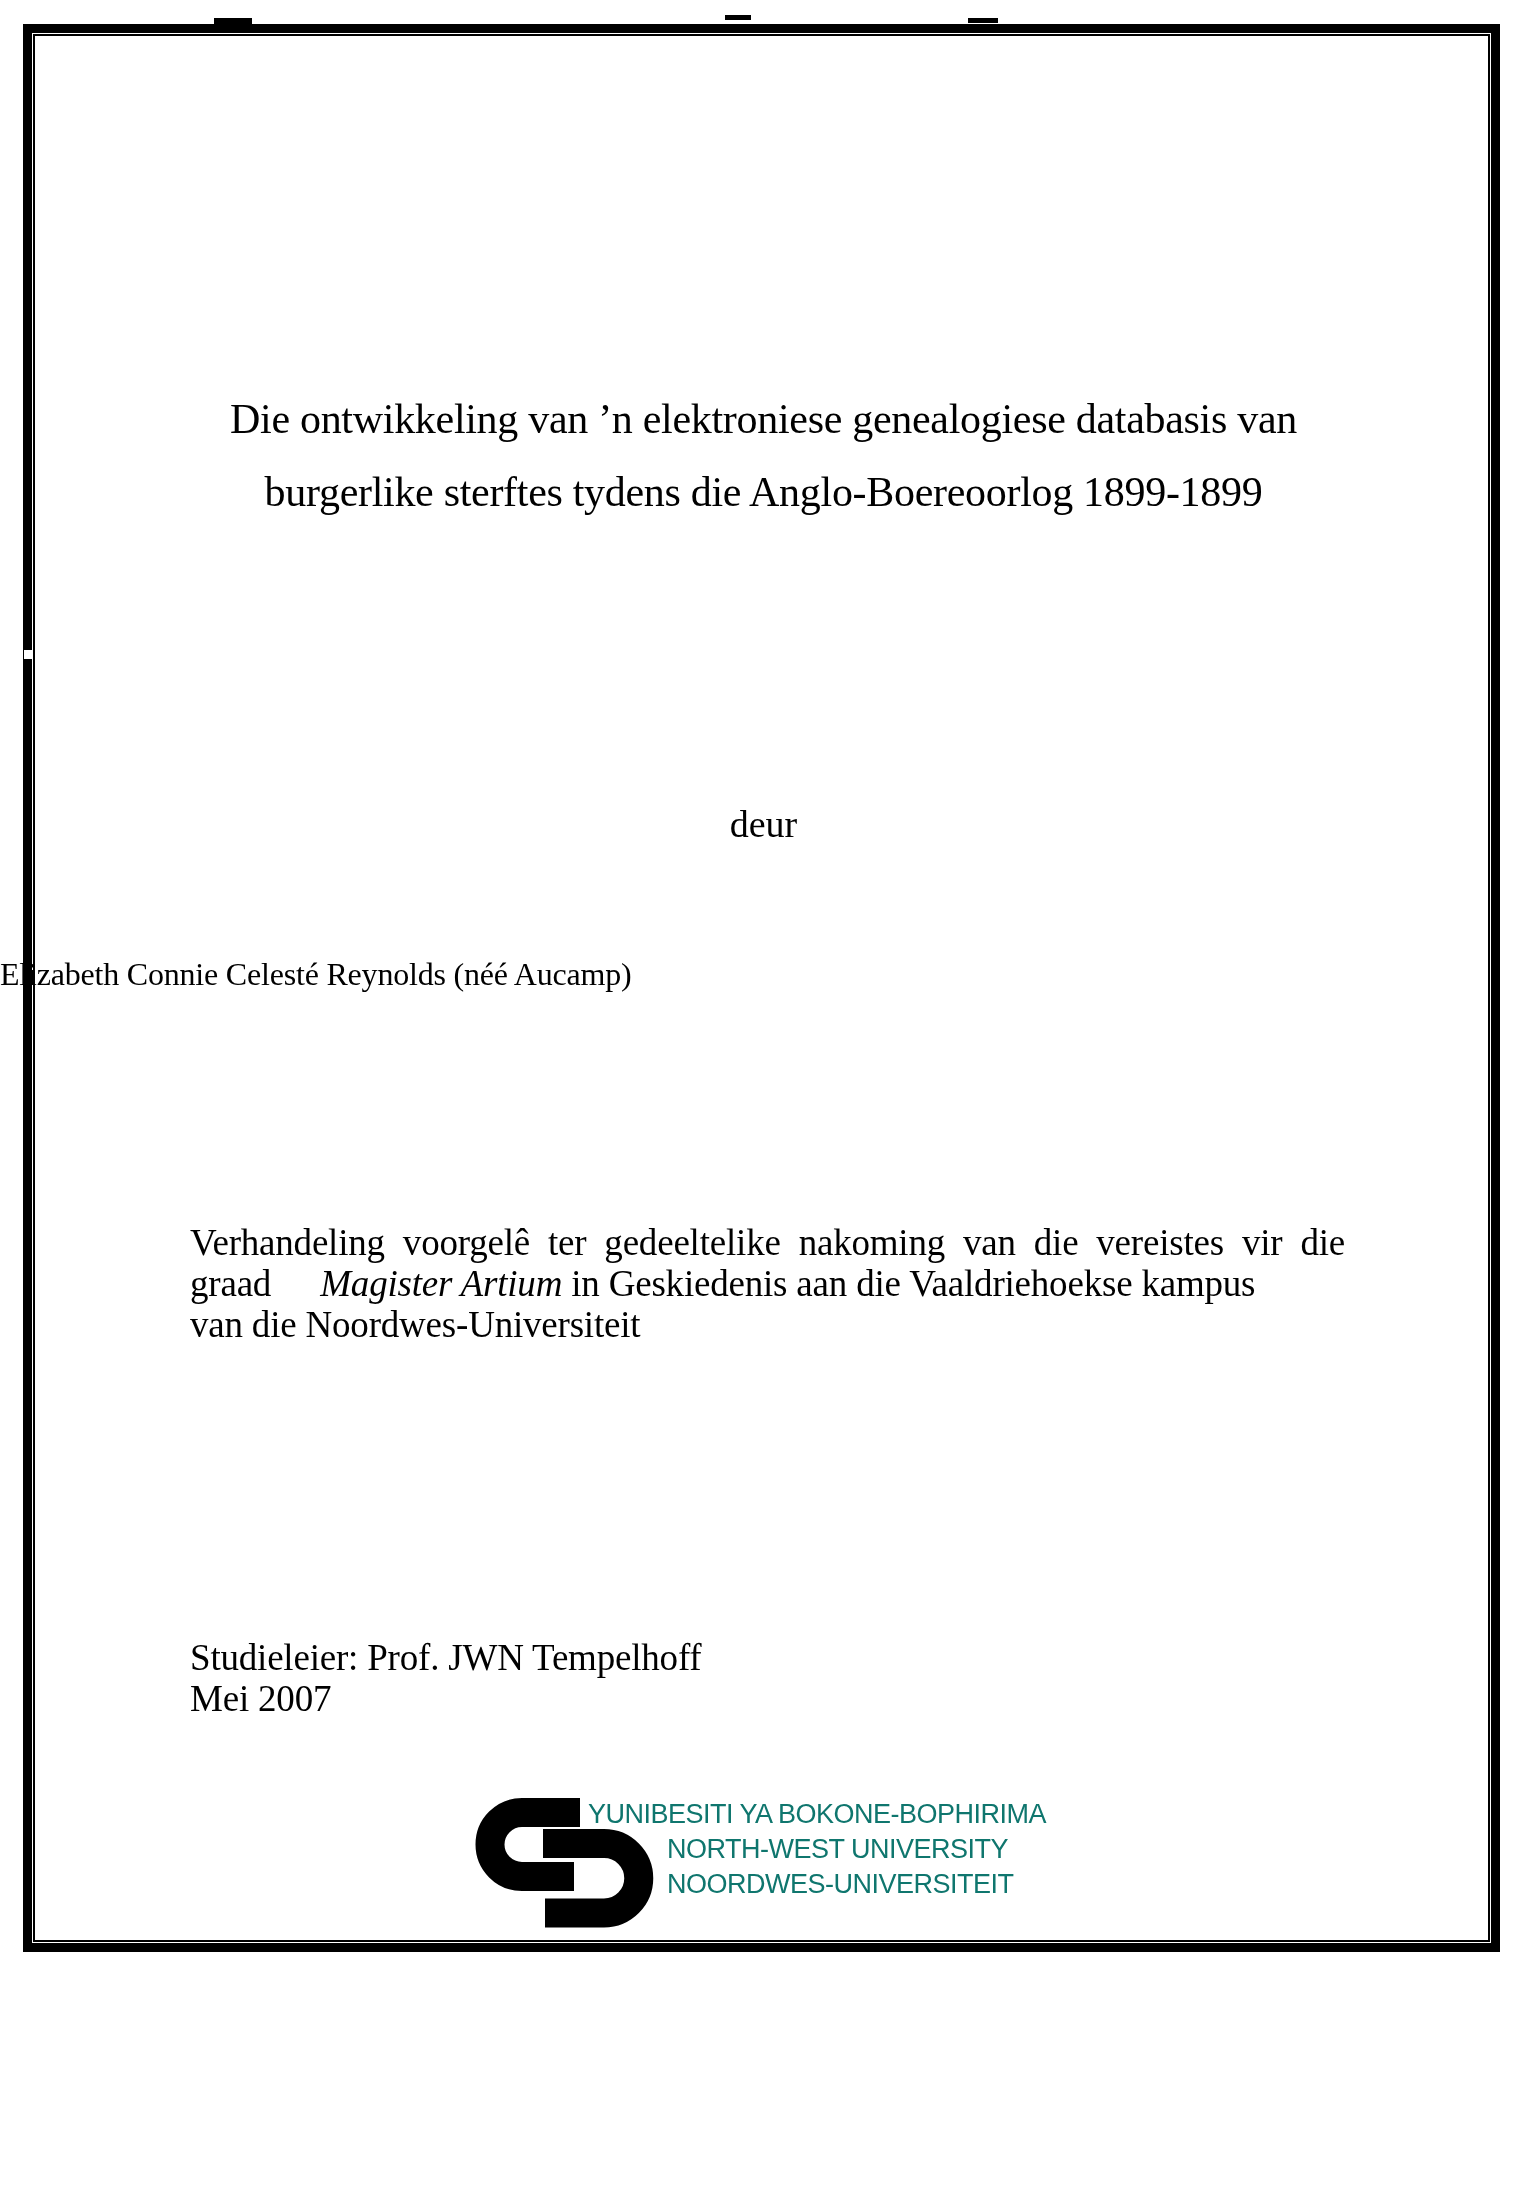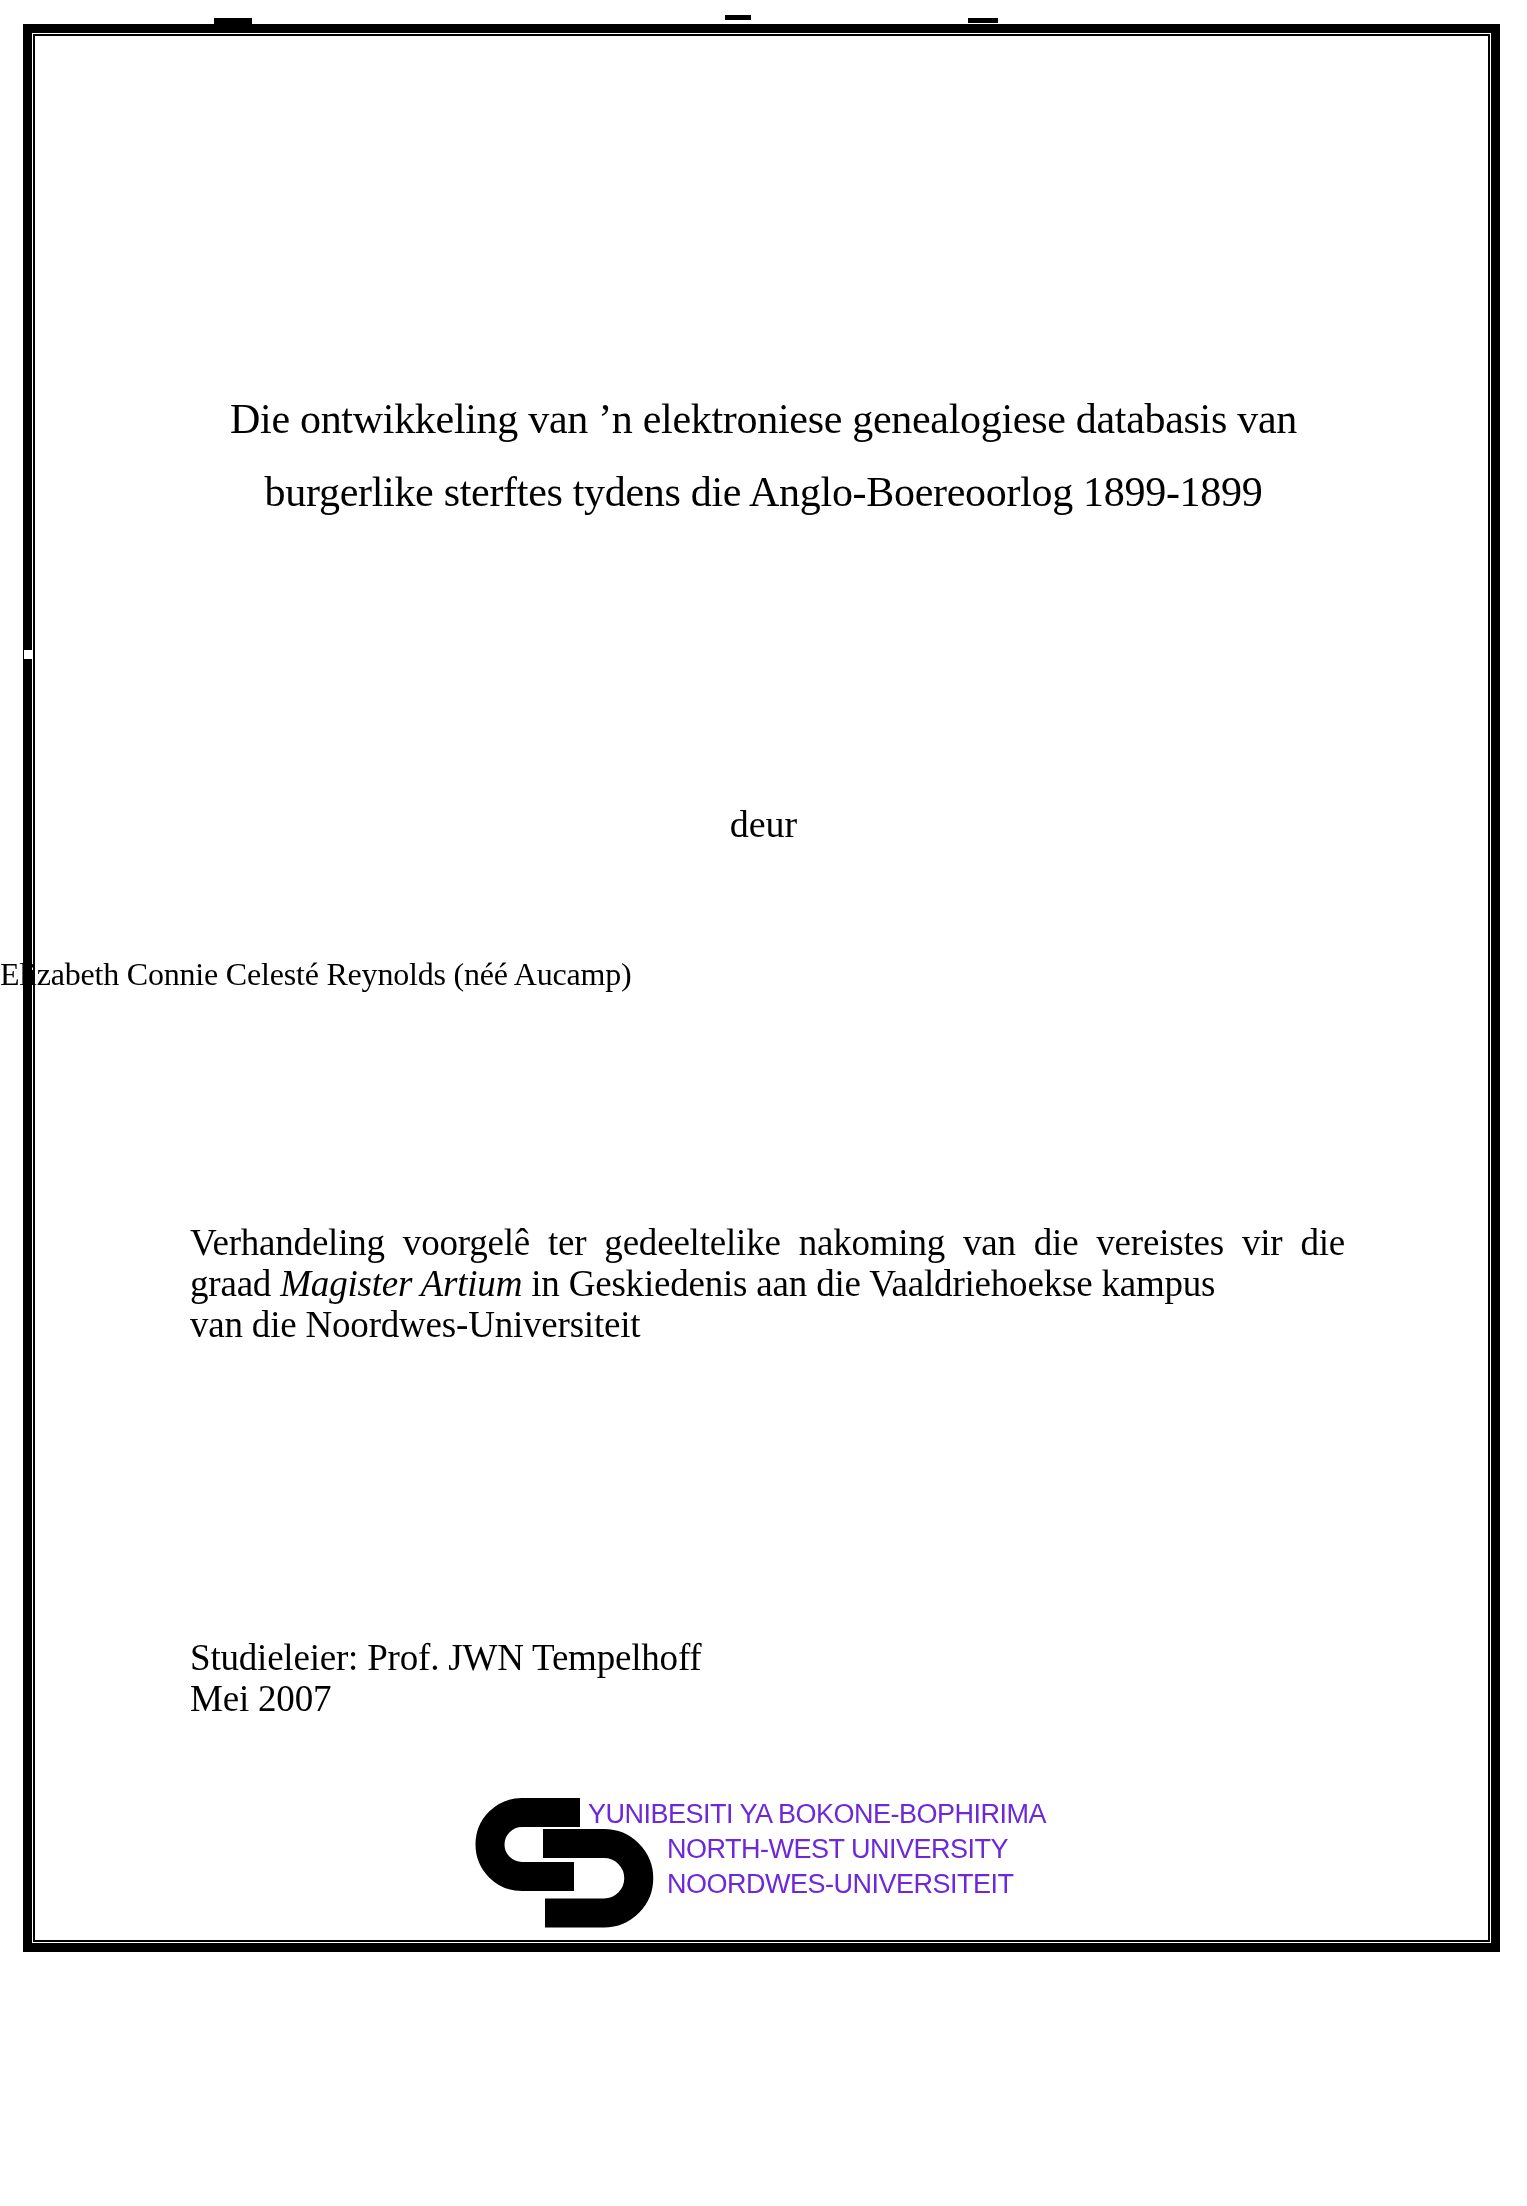--- a/index.html
+++ b/index.html
@@ -66,21 +66,21 @@
     width: 1155px;
     top: 1222px;
     font-size: 37px;
     line-height: 41px;
     letter-spacing: -0.2px;
   }
   .statement .just {
     text-align: justify;
     text-align-last: justify;
   }
-  .it { font-style: italic; }
+  .it { font-style: italic; margin-left: 40px; }
   .supervisor-block {
     position: absolute;
     left: 190px;
     top: 1637px;
     font-size: 37px;
     line-height: 41px;
     letter-spacing: -0.2px;
   }
   
   .logo-mark {
@@ -90,21 +90,21 @@
     width: 190px;
     height: 132px;
   }
   .logo-line {
     position: absolute;
     font-family: "Liberation Sans", "DejaVu Sans", sans-serif;
     font-size: 27px;
     line-height: 30px;
     letter-spacing: -0.5px;
     white-space: nowrap;
-    color: #6d28d9;
+    color: #0f766e;
   }
   .logo-line-1 { left: 588px; top: 1799px; }
   .logo-line-2 { left: 667px; top: 1834px; }
   .logo-line-3 { left: 667px; top: 1869px; }
   
   .artifact { position: absolute; background: #000; }
   .artifact.white { background: #fff; }
 </style>
 </head>
 <body>

